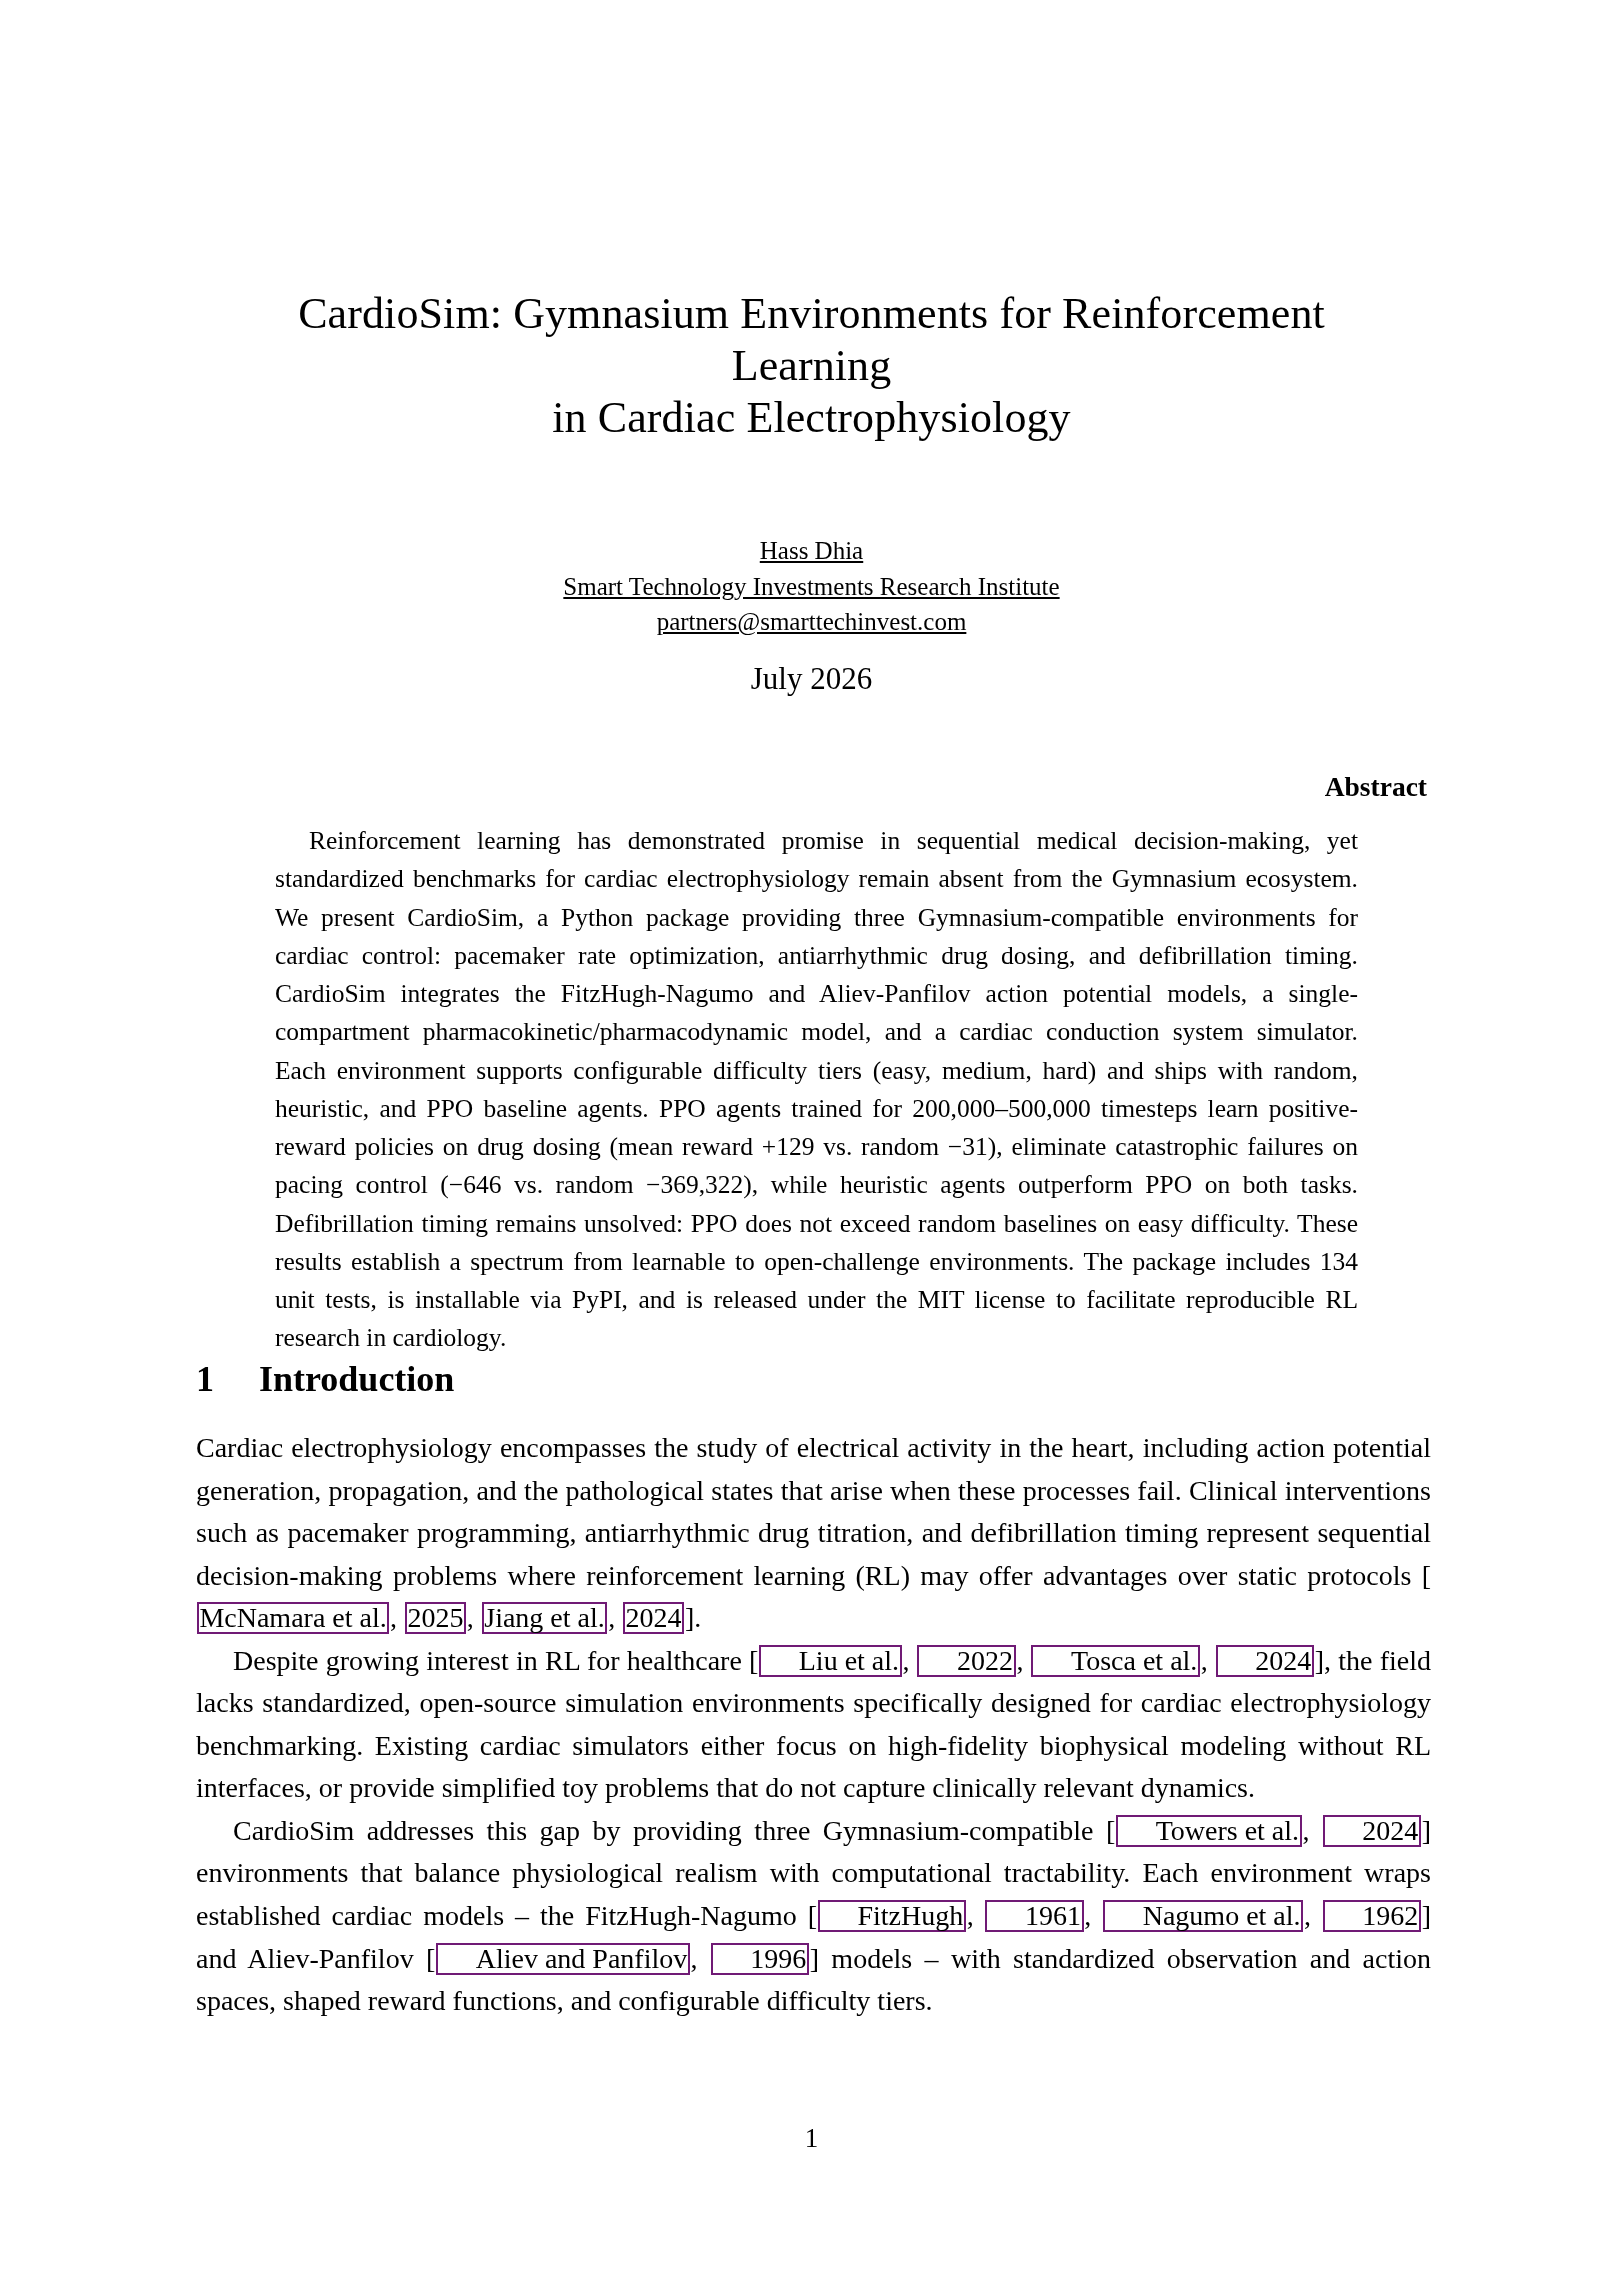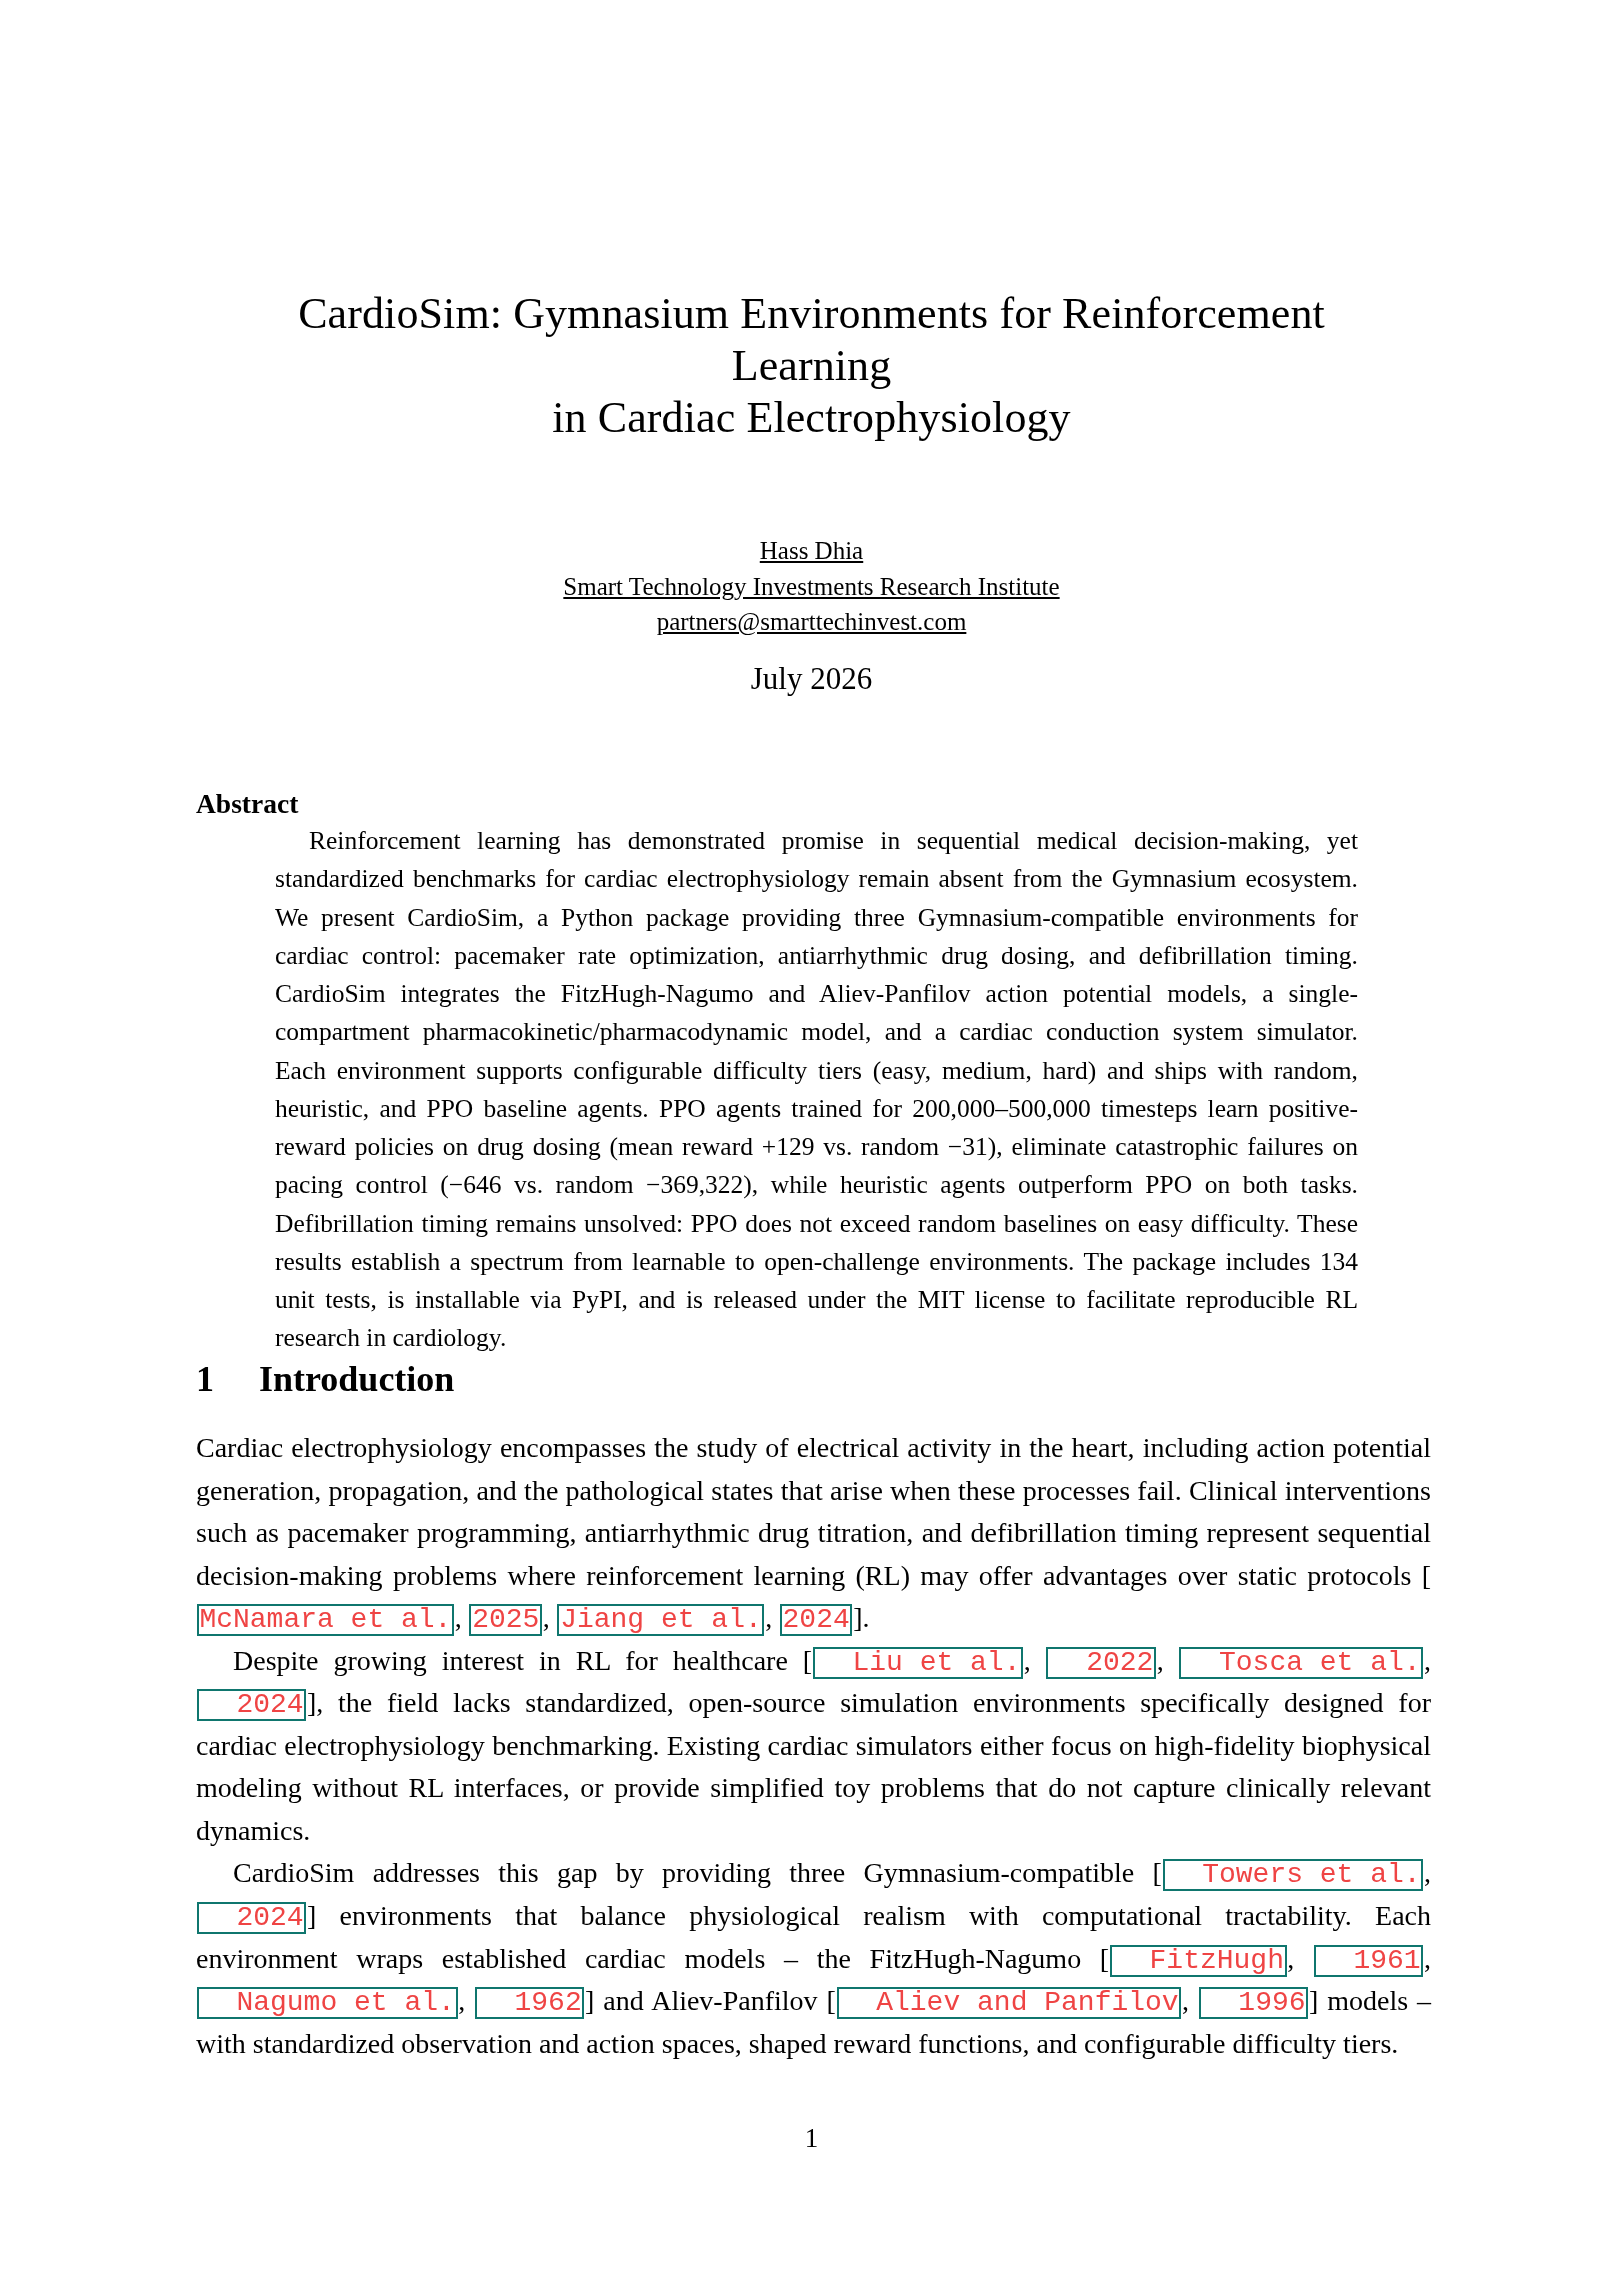--- a/index.html
+++ b/index.html
@@ -57,24 +57,23 @@
     text-align: center;
     font-size: 31px;
   }
 
   
   .abstract-heading {
     position: absolute;
     left: 196px;
     top: 771px;
     width: 1231px;
-    text-align: left;
+    text-align: right;
     font-size: 27.5px;
     font-weight: bold;
-    margin-top: 17px;
   }
 
   .abstract-body {
     position: absolute;
     left: 275px;
     top: 822px;
     width: 1083px;
     font-size: 25.5px;
     line-height: 1.50;
     text-align: justify;
@@ -110,29 +109,28 @@
   }
   .body-col p {
     margin: 0;
     text-indent: 37px;
   }
   .body-col p.no-indent { text-indent: 0; }
 
   
   .cite-box {
     display: inline-block;
-    border: 2px solid #0f766e;
+    border: 2px solid #701a75;
     padding: 0 0.7px;
     margin: 0 0.7px;
     line-height: 1.0;
-    color: #ef4444;
+    color: #000000;
     text-decoration: none;
     white-space: nowrap;
     vertical-align: baseline;
-    font-family: Liberation Mono, monospace;
   }
 
   
   .page-number {
     position: absolute;
     left: 0;
     top: 2123px;
     width: 1623px;
     text-align: center;
     font-size: 27px;

